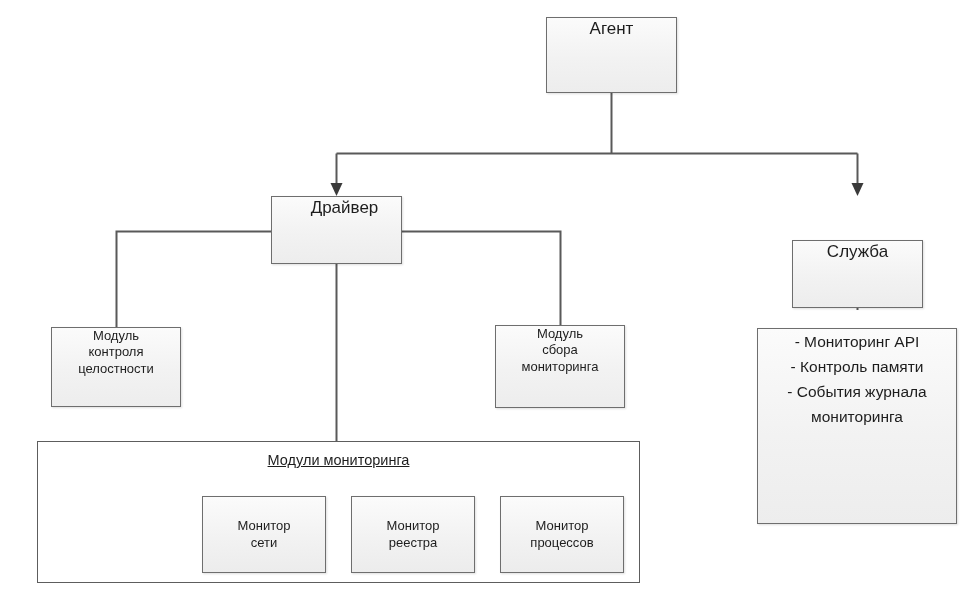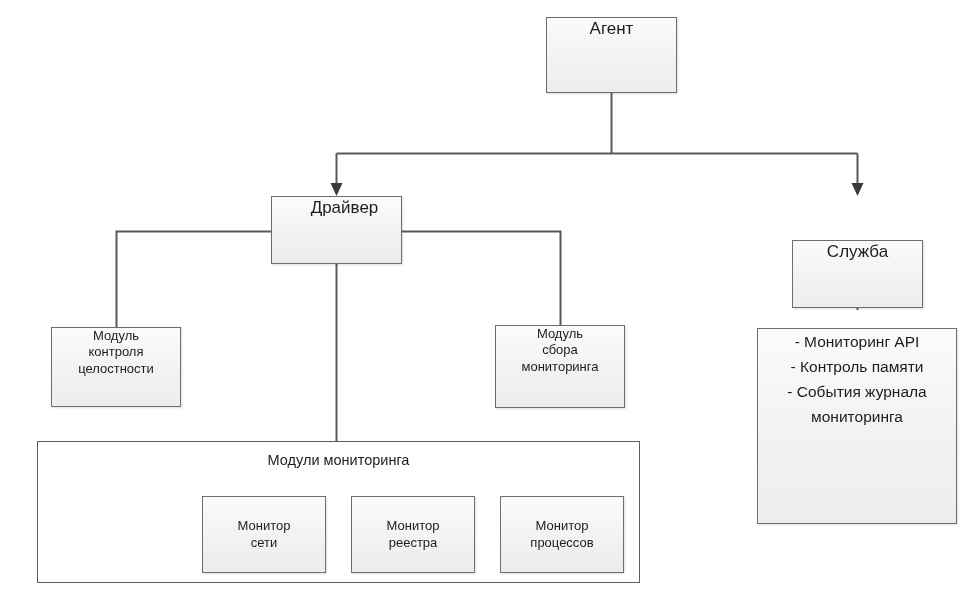--- a/index.html
+++ b/index.html
@@ -76,20 +76,21 @@
     box-sizing: border-box;
     border: 1px solid #5d5d5d;
     background: #ffffff;
   }
   #group-monitoring-title {
     position: absolute;
     left: 0; top: 10px; width: 100%;
     text-align: center;
     font-size: 14.5px;
     color: #1d1d1d;
+    text-decoration: underline;
   }
   .mon-box {
     position: absolute;
     top: 54px;
     width: 124px;
     height: 77px;
     box-sizing: border-box;
     border: 1px solid #6e6e6e;
     background: linear-gradient(to bottom, #fbfbfb 0%, #f2f2f2 55%, #ececec 100%);
     box-shadow: 1px 1px 2px rgba(0,0,0,0.13);

